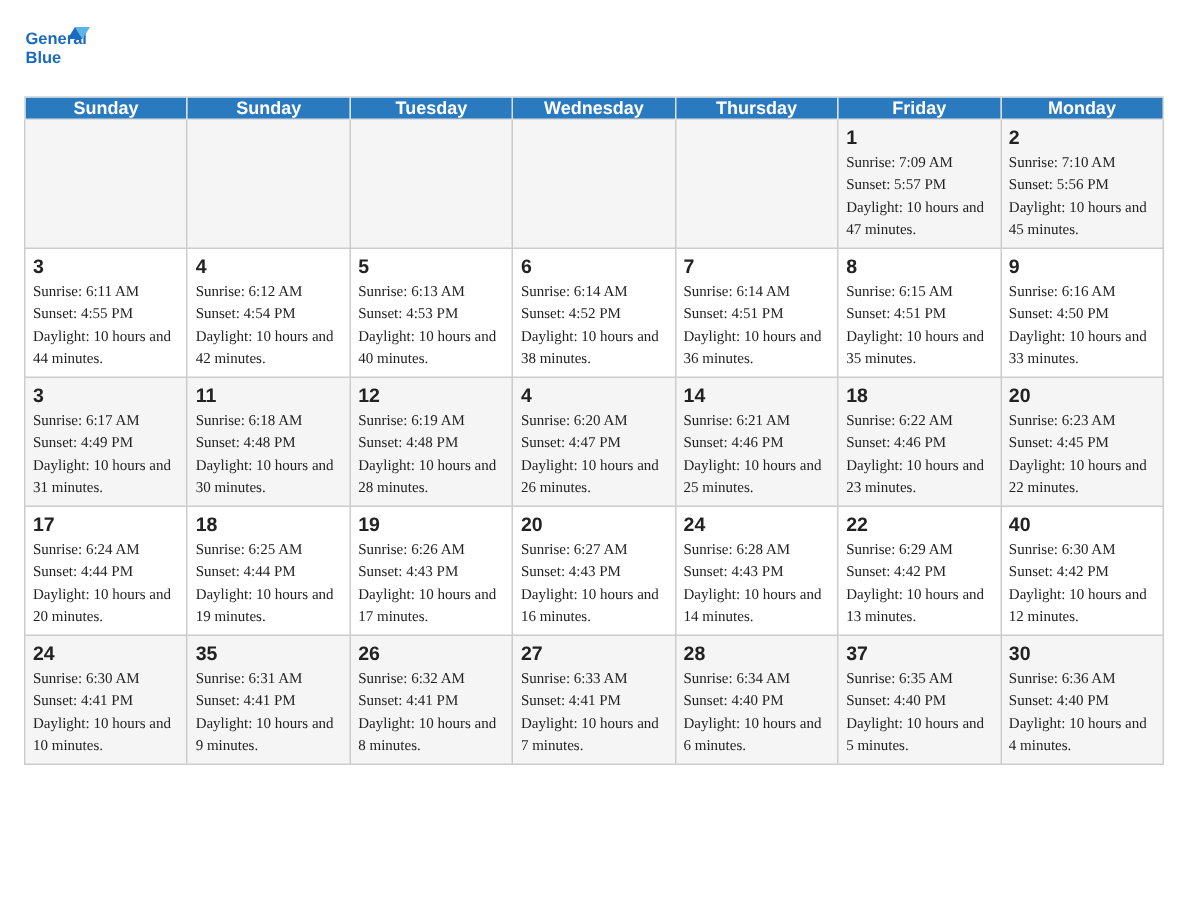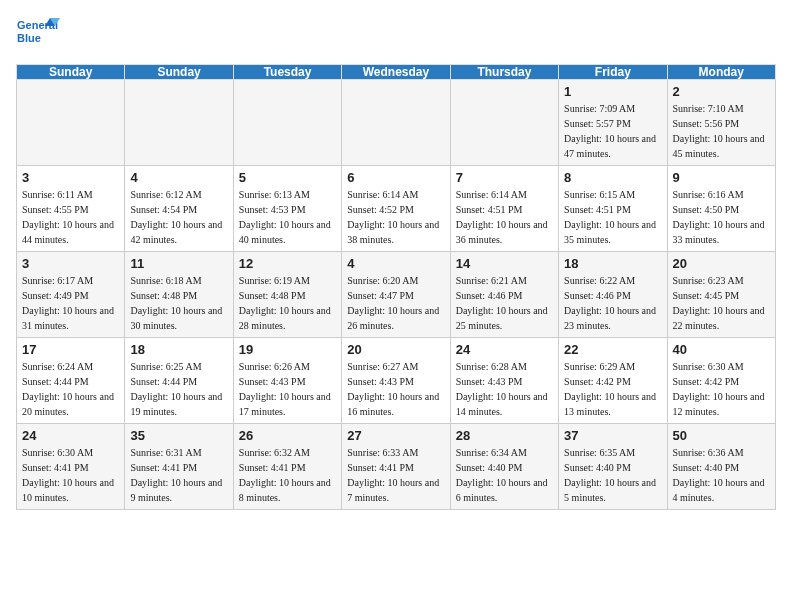--- a/index.html
+++ b/index.html
@@ -225,18 +225,18 @@
         </td>
         <td>
           <span class="cell-date">28</span>
           <div class="cell-info">Sunrise: 6:34 AM<br>Sunset: 4:40 PM<br>Daylight: 10 hours and 6 minutes.</div>
         </td>
         <td>
           <span class="cell-date">37</span>
           <div class="cell-info">Sunrise: 6:35 AM<br>Sunset: 4:40 PM<br>Daylight: 10 hours and 5 minutes.</div>
         </td>
         <td>
-          <span class="cell-date">50</span>
+          <span class="cell-date">30</span>
           <div class="cell-info">Sunrise: 6:36 AM<br>Sunset: 4:40 PM<br>Daylight: 10 hours and 4 minutes.</div>
         </td>
       </tr>
     </tbody>
 </table>
 
 </body></html>

